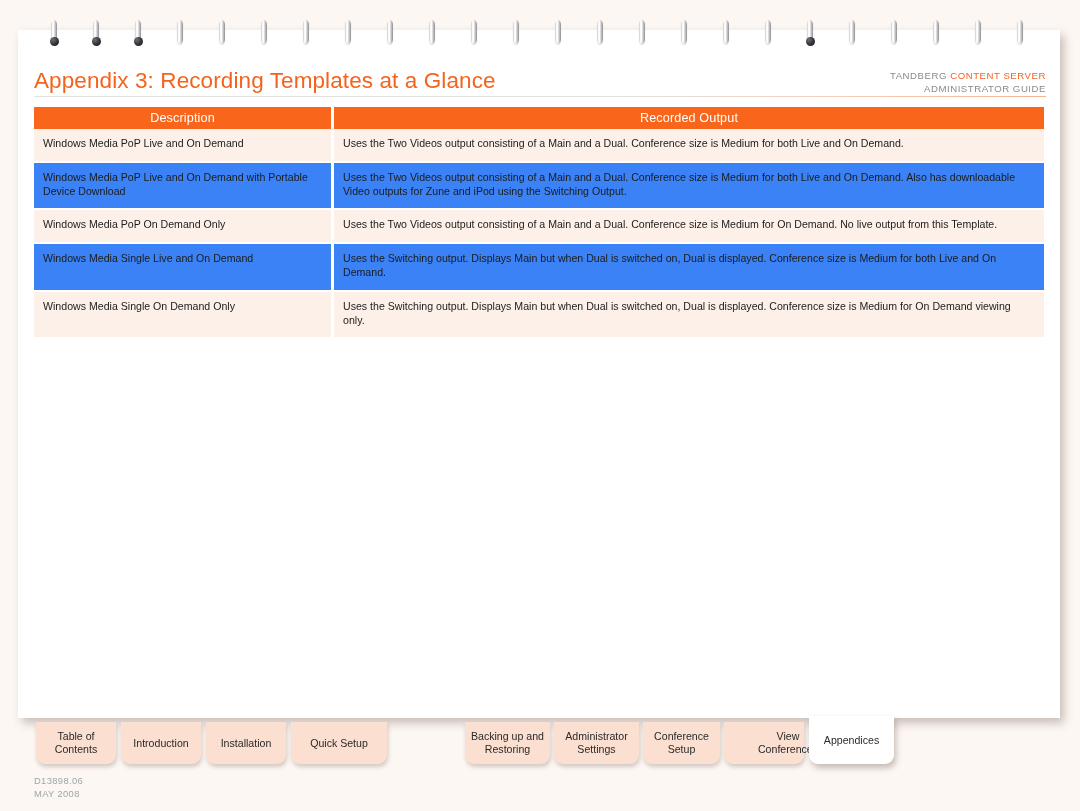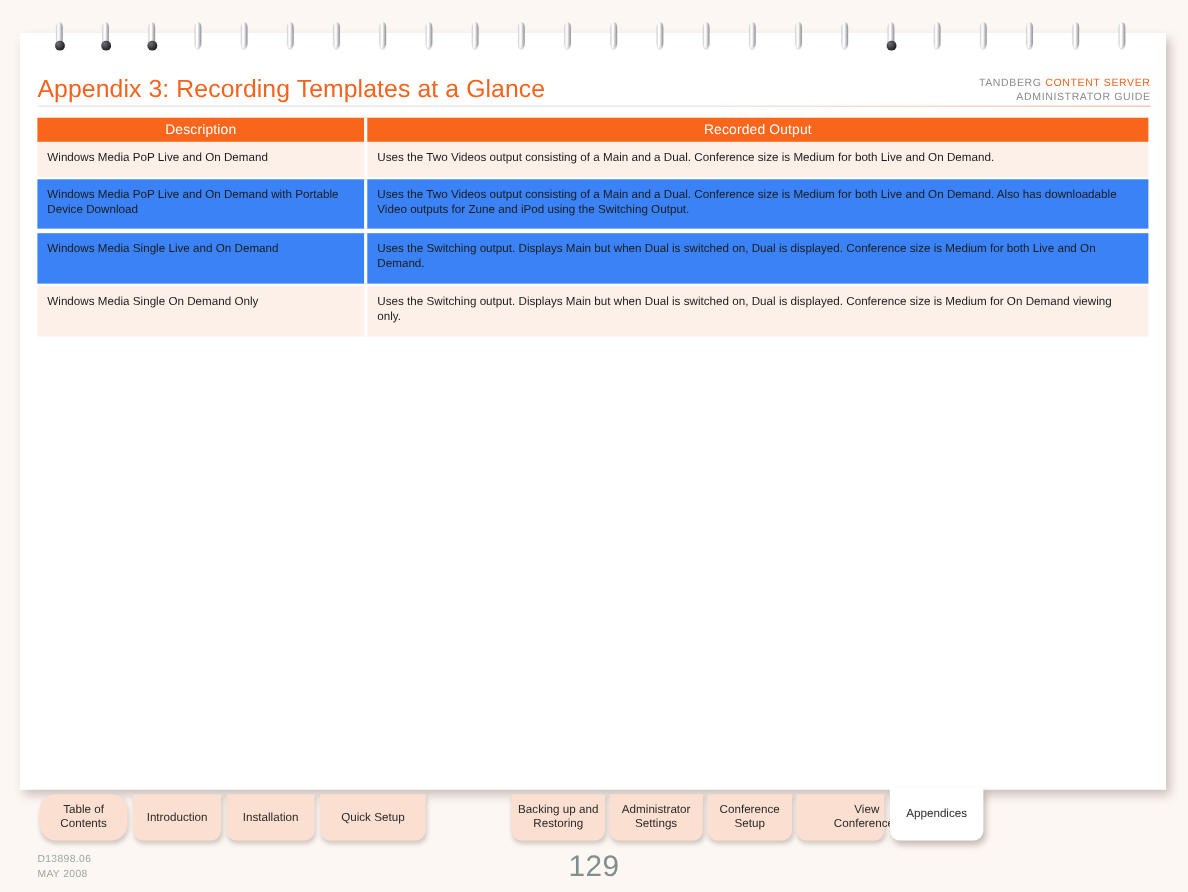--- a/index.html
+++ b/index.html
@@ -320,41 +320,45 @@
         <tr class="spacer">
           <td colspan="2"></td>
         </tr>
         <tr class="even">
           <td class="c-desc">Windows Media PoP Live and On Demand with Portable Device Download</td>
           <td class="c-out">Uses the Two Videos output consisting of a Main and a Dual. Conference size is Medium for both Live and On Demand. Also has downloadable Video outputs for Zune and iPod using the Switching Output.</td>
         </tr>
         <tr class="spacer">
           <td colspan="2"></td>
         </tr>
+        <tr class="odd">
+          <td class="c-desc">Windows Media PoP On Demand Only</td>
+          <td class="c-out">Uses the Two Videos output consisting of a Main and a Dual. Conference size is Medium for On Demand. No live output from this Template.</td>
+        </tr>
         <tr class="spacer">
           <td colspan="2"></td>
         </tr>
         <tr class="even">
           <td class="c-desc">Windows Media Single Live and On Demand</td>
           <td class="c-out">Uses the Switching output. Displays Main but when Dual is switched on, Dual is displayed. Conference size is Medium for both Live and On Demand.</td>
         </tr>
         <tr class="spacer">
           <td colspan="2"></td>
         </tr>
         <tr class="odd">
           <td class="c-desc">Windows Media Single On Demand Only</td>
           <td class="c-out">Uses the Switching output. Displays Main but when Dual is switched on, Dual is displayed. Conference size is Medium for On Demand viewing only.</td>
         </tr>
       </tbody>
   </table>
 
 </div>
 
 <div id="tab-bar">
-    <div class="tab" style="left: 18px; width: 80px; border-radius: 15px;">
+    <div class="tab" style="left: 18px; width: 80px;">
       <span class="tab-label">Table of Contents</span>
     </div>
     <div class="tab" style="left: 103px; width: 80px;">
       <span class="tab-label">Introduction</span>
     </div>
     <div class="tab" style="left: 188px; width: 80px;">
       <span class="tab-label">Installation</span>
     </div>
     <div class="tab" style="left: 273px; width: 96px;">
       <span class="tab-label">Quick Setup</span>
@@ -374,14 +378,13 @@
     <div class="tab active" style="left: 791px; width: 85px;">
       <span class="tab-label">Appendices</span>
     </div>
   </div>
 
 <div id="doc-footer">
   <div id="footer-code">
     <div>D13898.06</div>
     <div>MAY 2008</div>
   </div>
-  <div id="page-number">129</div>
 </div>
 
 </body></html>

